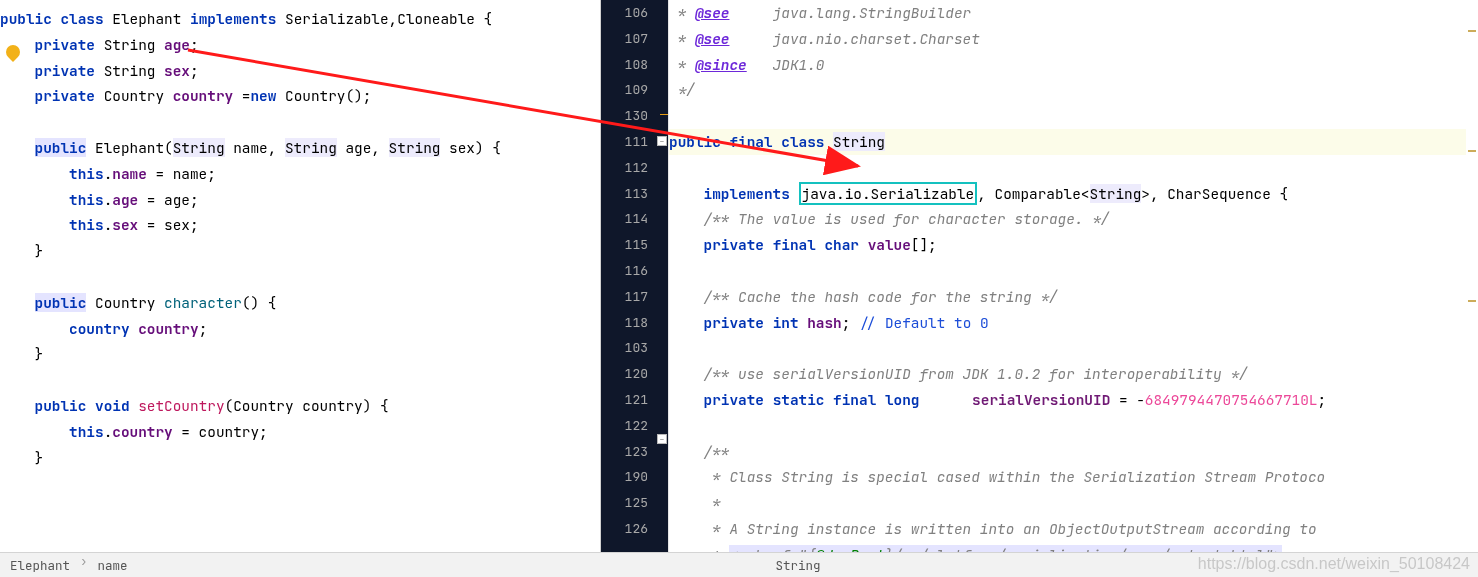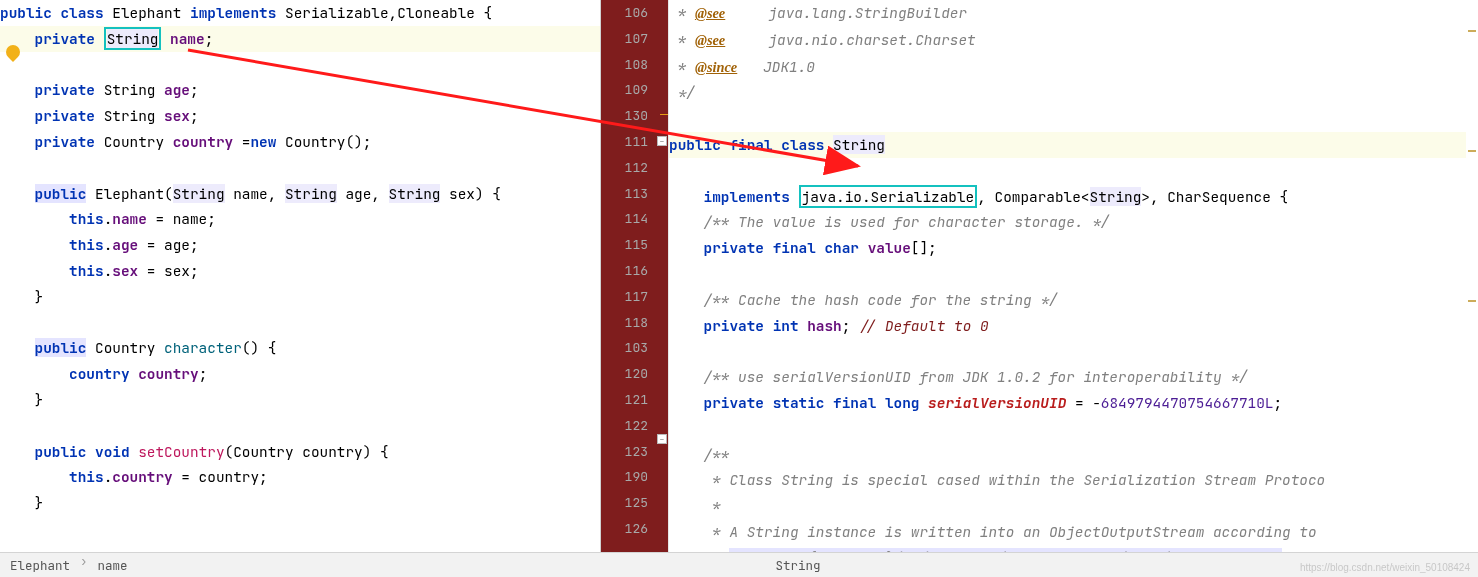--- a/index.html
+++ b/index.html
@@ -25,21 +25,21 @@
   .pane.left { width:600px; }
   .pane.right { flex:1; }
   .divider {
     width:1px;
     background:#d1d1d1;
     height:100%;
   }
   .gutter {
     width:68px;
     height:100%;
-    background:#7f1d1d;
+    background:#0f172a;
     border-right:1px solid #e6e6e6;
     padding-top:0;
     font-size:13px;
     color:#a8a8a8;
     text-align:right;
     line-height:25.8px;
     float:left;
   }
   .gutter .ln { padding-right:20px; position:relative;}
   .gutter .ln.tick::before{
@@ -48,32 +48,32 @@
     right:0px; top:11px;
     width:8px;height:1px;
     background:#e59c14;
   }
   .code {
     margin-left:0;
     padding-left:0;
     line-height:25.8px;
     white-space:pre;
   }
-  .pane.left .code { margin-left:0px; }
+  .pane.left .code { margin-left:0px;margin-top:6px; }
   .pane.right .code { margin-left:68px; }
   .hl-line { background:#fcfce9; display:block; width:100%;}
   .kw { color:#0033b3; font-weight:bold;}
   .field { color:#660e7a; font-weight:bold;}
   .method { color:#00627a; }
   .unused { color:#be185d;}
   .comment-doc { color:#808080; font-style:italic;}
-  .doc-tag { color:#a16207; font-weight:bold; font-style:italic; text-decoration:underline;font-family:Liberation Serif, serif;}
-  .num { color:#4c1d95;}
-  .comment-line { color:#7f1d1d; font-style:italic;}
-  .purple-it { color:#b91c1c; font-style:italic; font-weight:bold;}
+  .doc-tag { color:#6d28d9; font-weight:bold; font-style:italic; text-decoration:underline;}
+  .num { color:#ec4899;}
+  .comment-line { color:#1d4ed8; }
+  .purple-it { color:#701a75; font-weight:bold;margin-left:44px;}
   .green-it { color:#008000; font-style:italic; text-decoration:underline;}
   .bg-sel { background:#e4e4ff; }
   .bg-string { background:#edebfc;}
   .box-teal { border:2px solid #14c1bf; padding:0 1px;}
   .bulb {
     position:absolute;
     left:6px; top:45px;
     width:14px;height:14px;
     background:#f2b118;
     border-radius:50% 50% 50% 0;
@@ -99,21 +99,21 @@
   svg.arrow { position:absolute; top:0;left:0; pointer-events:none;}
   .rightstrip{
     position:absolute;
     right:0; top:0; width:12px; height:552px;
     background:#fff;
   }
   .rightstrip .mark{ position:absolute; right:2px; width:8px; height:2px; background:#ccac5a;}
   .watermark{
     position:absolute;
     right:8px; bottom:4px;
-    font-size:10px;
+    font-size:16px;
     color:rgba(120,120,120,0.35);
     font-family:sans-serif;
   }
   .gfold{
     position:absolute;
     left:56px;
     width:10px;height:10px;
     border:1px solid #b9b9b9;
     background:#fff;
     font-size:8px;
@@ -123,21 +123,20 @@
   }
 </style>
 </head>
 <body>
 
 <div class="split">
 
   <div class="pane left">
     <div class="bulb"></div>
     <div class="code" id="left-code"><span class=""><span class="kw">public</span><span class=""> </span><span class="kw">class</span><span class=""> Elephant </span><span class="kw">implements</span><span class=""> Serializable,Cloneable {</span></span>
-<span class="hl-line"><span class="">    </span><span class="kw">private</span><span class=""> </span><span class="box-teal"><span class="bg-string">String</span></span><span class=""> </span><span class="field">name</span><span class="">;</span></span>
 <span class=""><span class="">    </span><span class="kw">private</span><span class=""> String </span><span class="field">age</span><span class="">;</span></span>
 <span class=""><span class="">    </span><span class="kw">private</span><span class=""> String </span><span class="field">sex</span><span class="">;</span></span>
 <span class=""><span class="">    </span><span class="kw">private</span><span class=""> Country </span><span class="field">country</span><span class=""> =</span><span class="kw">new</span><span class=""> Country();</span></span>
 <span class=""><span class=""> </span></span>
 <span class=""><span class="">    </span><span class="kw bg-sel">public</span><span class=""> Elephant(</span><span class="bg-string">String</span><span class=""> name, </span><span class="bg-string">String</span><span class=""> age, </span><span class="bg-string">String</span><span class=""> sex) {</span></span>
 <span class=""><span class="">        </span><span class="kw">this</span><span class="">.</span><span class="field">name</span><span class=""> = name;</span></span>
 <span class=""><span class="">        </span><span class="kw">this</span><span class="">.</span><span class="field">age</span><span class=""> = age;</span></span>
 <span class=""><span class="">        </span><span class="kw">this</span><span class="">.</span><span class="field">sex</span><span class=""> = sex;</span></span>
 <span class=""><span class="">    }</span></span>
 <span class=""><span class=""> </span></span>

